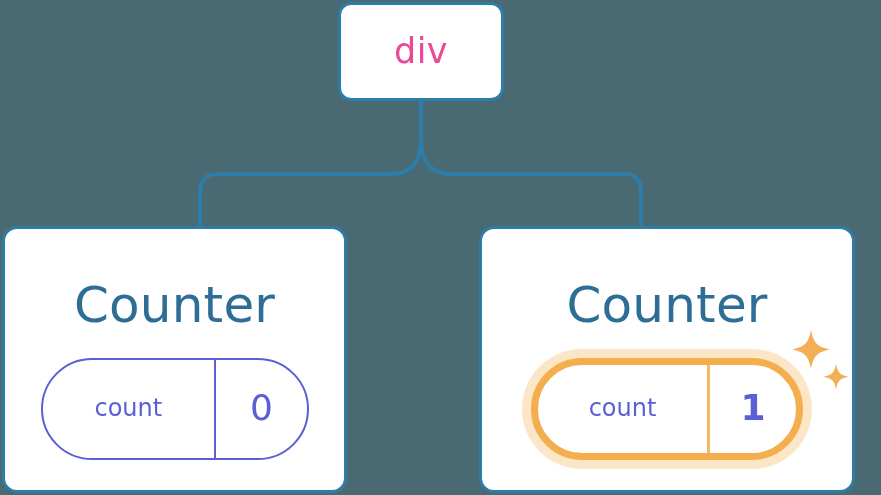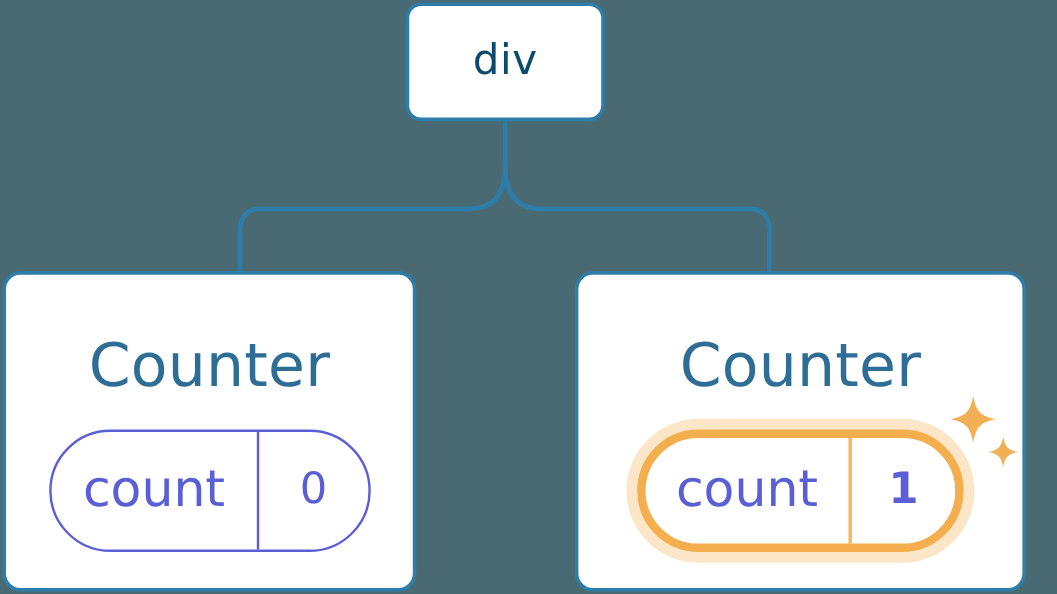--- a/index.html
+++ b/index.html
@@ -39,21 +39,21 @@
     left: 338px;
     top: 2px;
     width: 166px;
     height: 99px;
     border-radius: 13px;
     display: flex;
     align-items: center;
     justify-content: center;
   }
   .div-label {
-    color: #0c4a6e;
+    color: #ec4899;
     font-size: 35px;
     letter-spacing: 0.5px;
     line-height: 1;
   }
 
   
   .component {
     top: 226px;
     height: 267px;
     display: flex;
@@ -85,21 +85,21 @@
     box-sizing: border-box;
     background: #ffffff;
   }
   .pill-key, .pill-val {
     display: flex;
     align-items: center;
     justify-content: center;
     box-sizing: border-box;
   }
   .pill-key {
-    font-size: 42px;
+    font-size: 24px;
     line-height: 1;
     padding-bottom: 3px;
   }
   .pill-val {
     font-size: 36px;
     line-height: 1;
     padding-bottom: 3px;
   }
 
   

